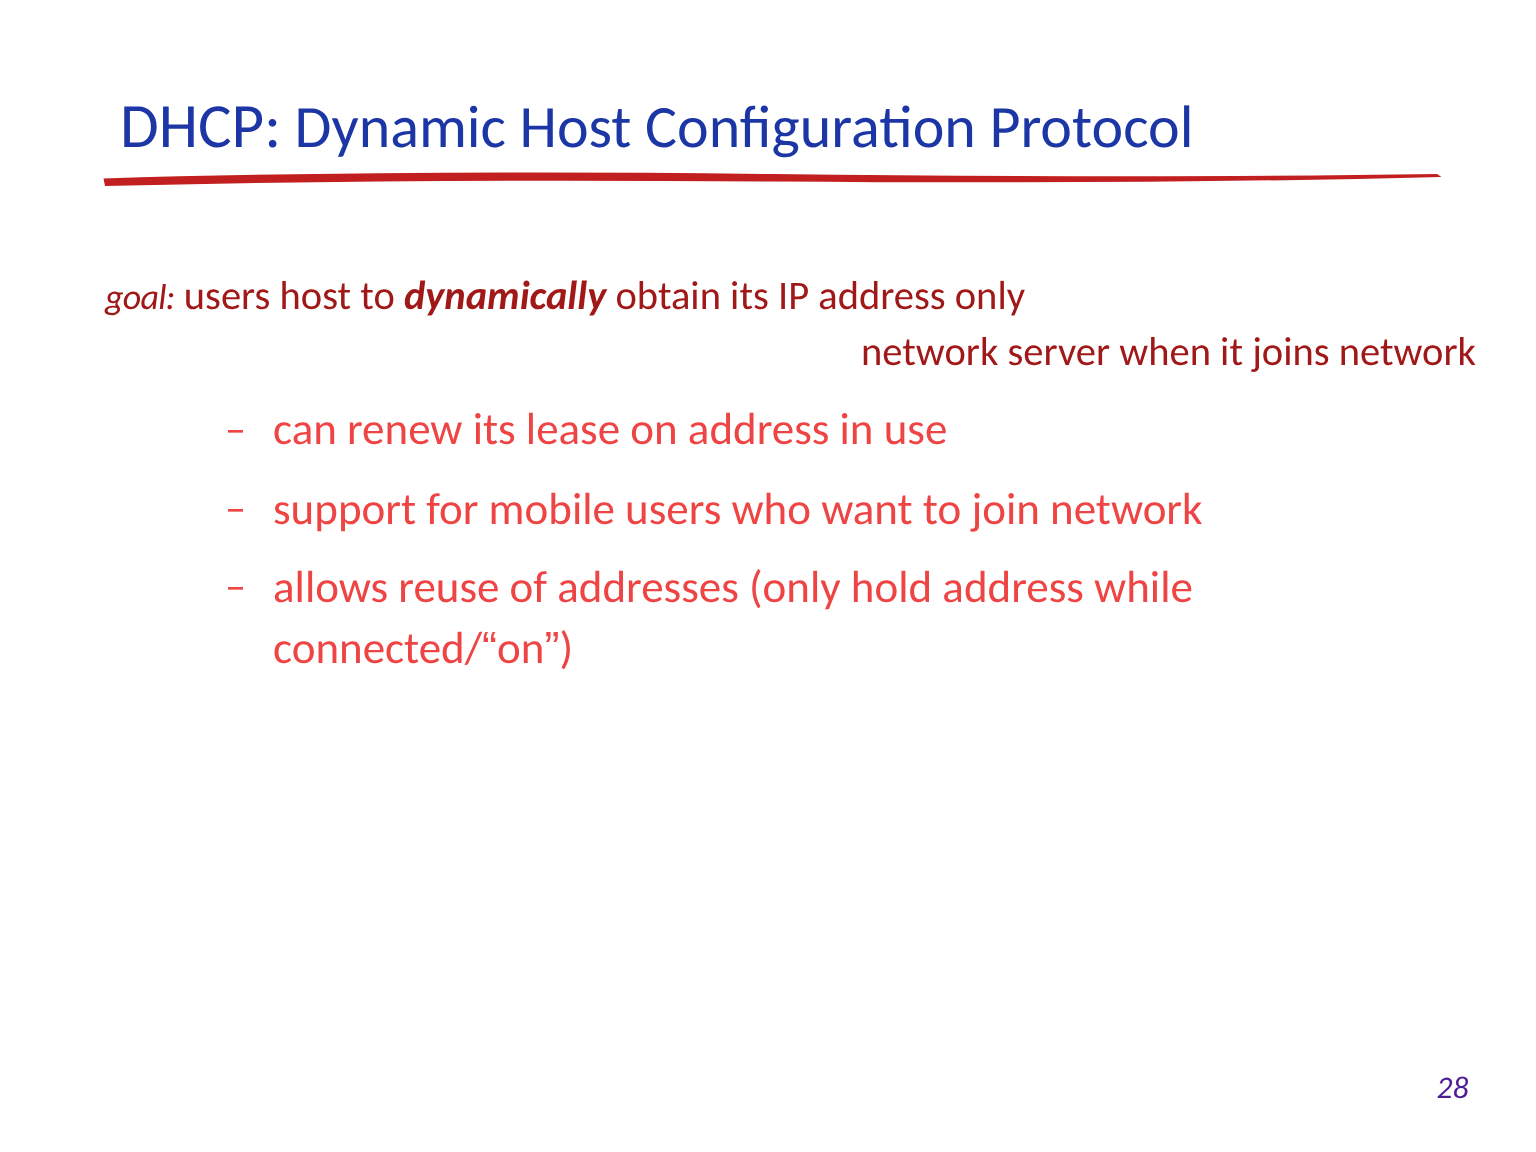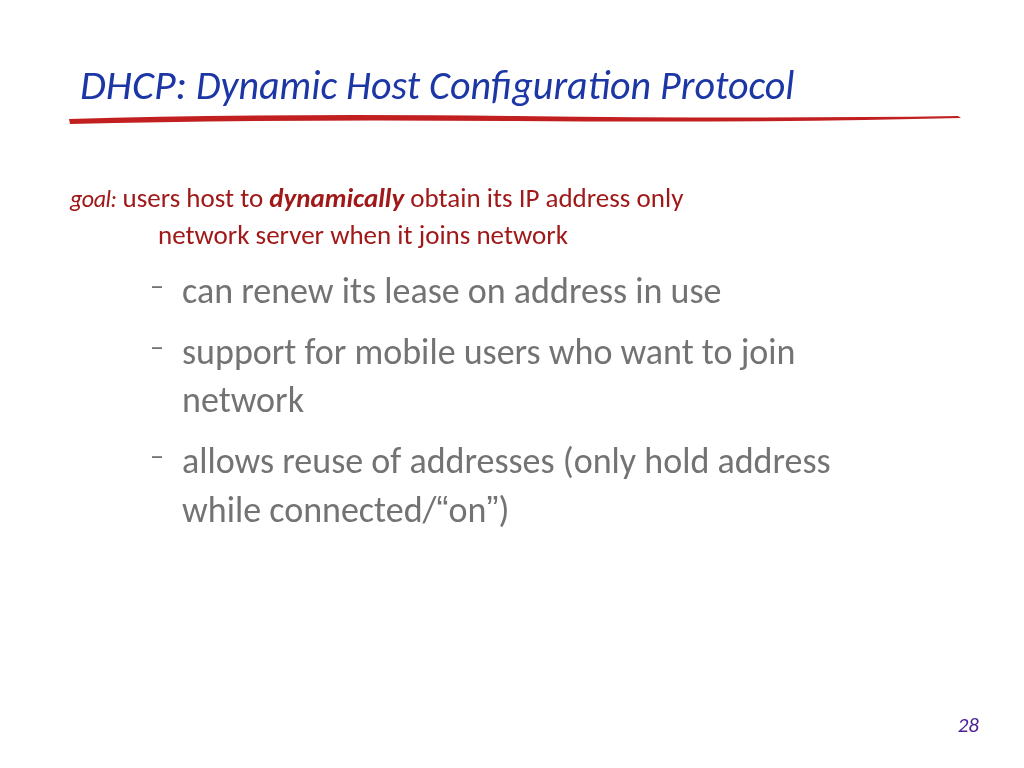--- a/index.html
+++ b/index.html
@@ -18,21 +18,20 @@
     .slide {
       width: 100%;
       height: 100%;
       padding: 60px 40px 40px 40px;
       position: relative;
     }
     .title-wrap {
       position: relative;
       margin-bottom: 70px;
       margin-left: 40px;
-      font-style: italic;
     }
     .title {
       color: #1c36a6;
       font-size: 40px;
       font-weight: 400;
       line-height: 1.2;
     }
     .title-prefix {
       font-size: 42px;
     }
@@ -54,30 +53,31 @@
       font-style: italic;
       font-size: 24px;
       letter-spacing: -0.5px;
     }
     .goal-em {
       font-style: italic;
       font-weight: bold;
     }
     .goal-indent {
       display: block;
-      margin-left: 88px;
+      margin-left: 70px;
+      text-align: right;
     }
     .bullets {
       list-style: none;
       margin-left: 110px;
     }
     .bullets li {
       position: relative;
-      color: #737373;
-      font-size: 36px;
+      color: #ef4444;
+      font-size: 30px;
       line-height: 1.35;
       margin-bottom: 12px;
       padding-left: 32px;
       padding-right: 110px;
     }
     .bullets li::before {
       content: "–";
       position: absolute;
       left: 0;
       top: 0;

